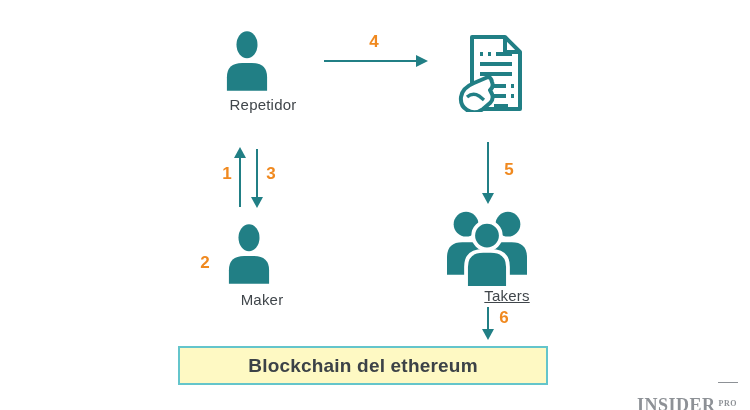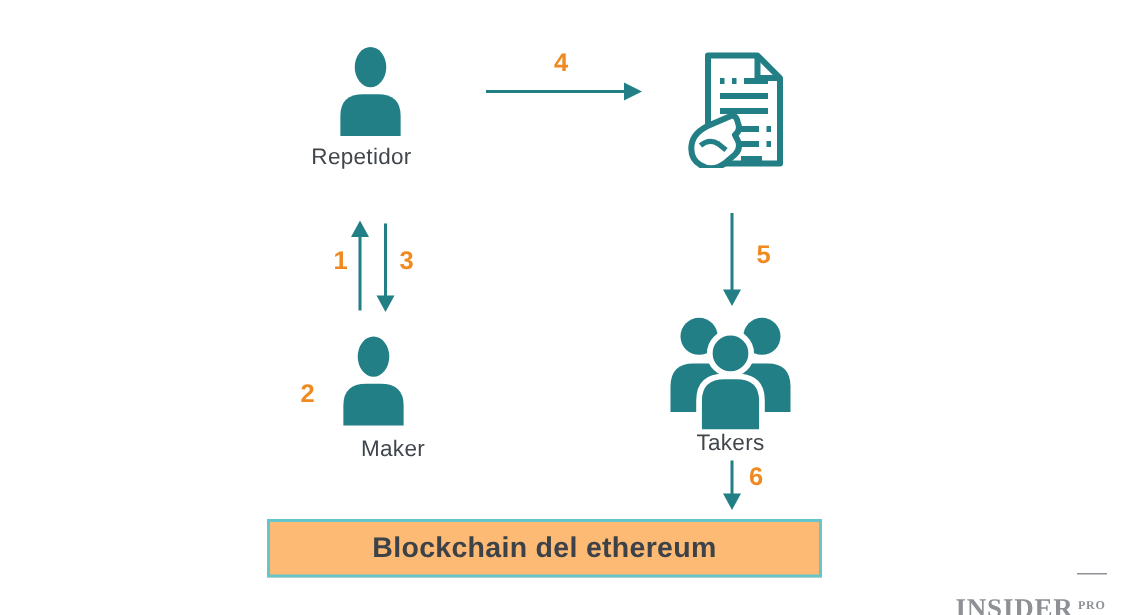--- a/index.html
+++ b/index.html
@@ -32,21 +32,21 @@
   .ah{position:absolute;width:0;height:0;}
   .ah-right{border-top:6px solid transparent;border-bottom:6px solid transparent;border-left:12px solid #217f85;}
   .ah-up{border-left:6px solid transparent;border-right:6px solid transparent;border-bottom:11px solid #217f85;}
   .ah-down{border-left:6px solid transparent;border-right:6px solid transparent;border-top:11px solid #217f85;}
   .blockchain-box{
     position:absolute;
     left:178px;top:346px;
     width:366px;height:35px;
     border:2px solid #64c5cb;
     display:flex;align-items:center;justify-content:center;
-    background:#fdba74;
+    background:#fef9c3;
   }
   .blockchain-box span{
     color:#3c4247;
     font-size:19px;
     font-weight:700;
     letter-spacing:0.2px;
   }
   .logo{
     position:absolute;
     right:12px;top:383px;
@@ -74,21 +74,21 @@
 </style>
 </head>
 <body>
 
 <div class="canvas">
 
   <svg class="abs" style="left:225px;top:30px;" width="44" height="62" viewBox="0 0 46 62">
     <ellipse cx="23" cy="14" rx="11" ry="14" fill="#217f85"></ellipse>
     <path d="M2 62 V48 Q2 33 18 33 H28 Q44 33 44 48 V62 Z" fill="#217f85"></path>
   </svg>
-  <div class="node-label" style="left:241px;top:96px;text-align:right;">Repetidor</div>
+  <div class="node-label" style="left:263px;top:96px;text-align:right;">Repetidor</div>
 
   <div class="step-num" style="left:374px;top:33px;">4</div>
   <div class="aline" style="left:324px;top:60px;width:92px;height:2px;"></div>
   <div class="ah ah-right" style="left:416px;top:55px;"></div>
 
   <svg class="abs" style="left:454px;top:34px;" width="74" height="78" viewBox="0 0 74 78">
     <g stroke="#217f85" fill="none" stroke-width="4" stroke-linejoin="round">
       <path d="M18 3 H51 L66 18 V75 H18 Z" fill="#ffffff"></path>
       <path d="M51 3 V18 H66"></path>
     </g>
@@ -128,21 +128,21 @@
       <circle cx="26" cy="17" r="13"></circle>
       <path d="M6 70 V52 Q6 36 22 36 H32 Q46 36 46 52 V70 Z"></path>
       <circle cx="70" cy="17" r="13"></circle>
       <path d="M50 70 V52 Q50 36 64 36 H74 Q90 36 90 52 V70 Z"></path>
     </g>
     <g fill="#217f85" stroke="#ffffff" stroke-width="4">
       <circle cx="48" cy="29" r="14.5"></circle>
       <path d="M26 84 V62 Q26 45 44 45 H52 Q70 45 70 62 V84 Z"></path>
     </g>
   </svg>
-  <div class="node-label" style="left:487px;top:287px;">Takers</div>
+  <div class="node-label" style="left:507px;top:287px;text-decoration:underline;">Takers</div>
 
   <div class="step-num" style="left:504px;top:309px;">6</div>
   <div class="aline" style="left:487px;top:307px;width:2px;height:24px;"></div>
   <div class="ah ah-down" style="left:482px;top:329px;"></div>
 
   <div class="blockchain-box">
     <span>Blockchain del ethereum</span>
   </div>
 
   <div class="logo">

